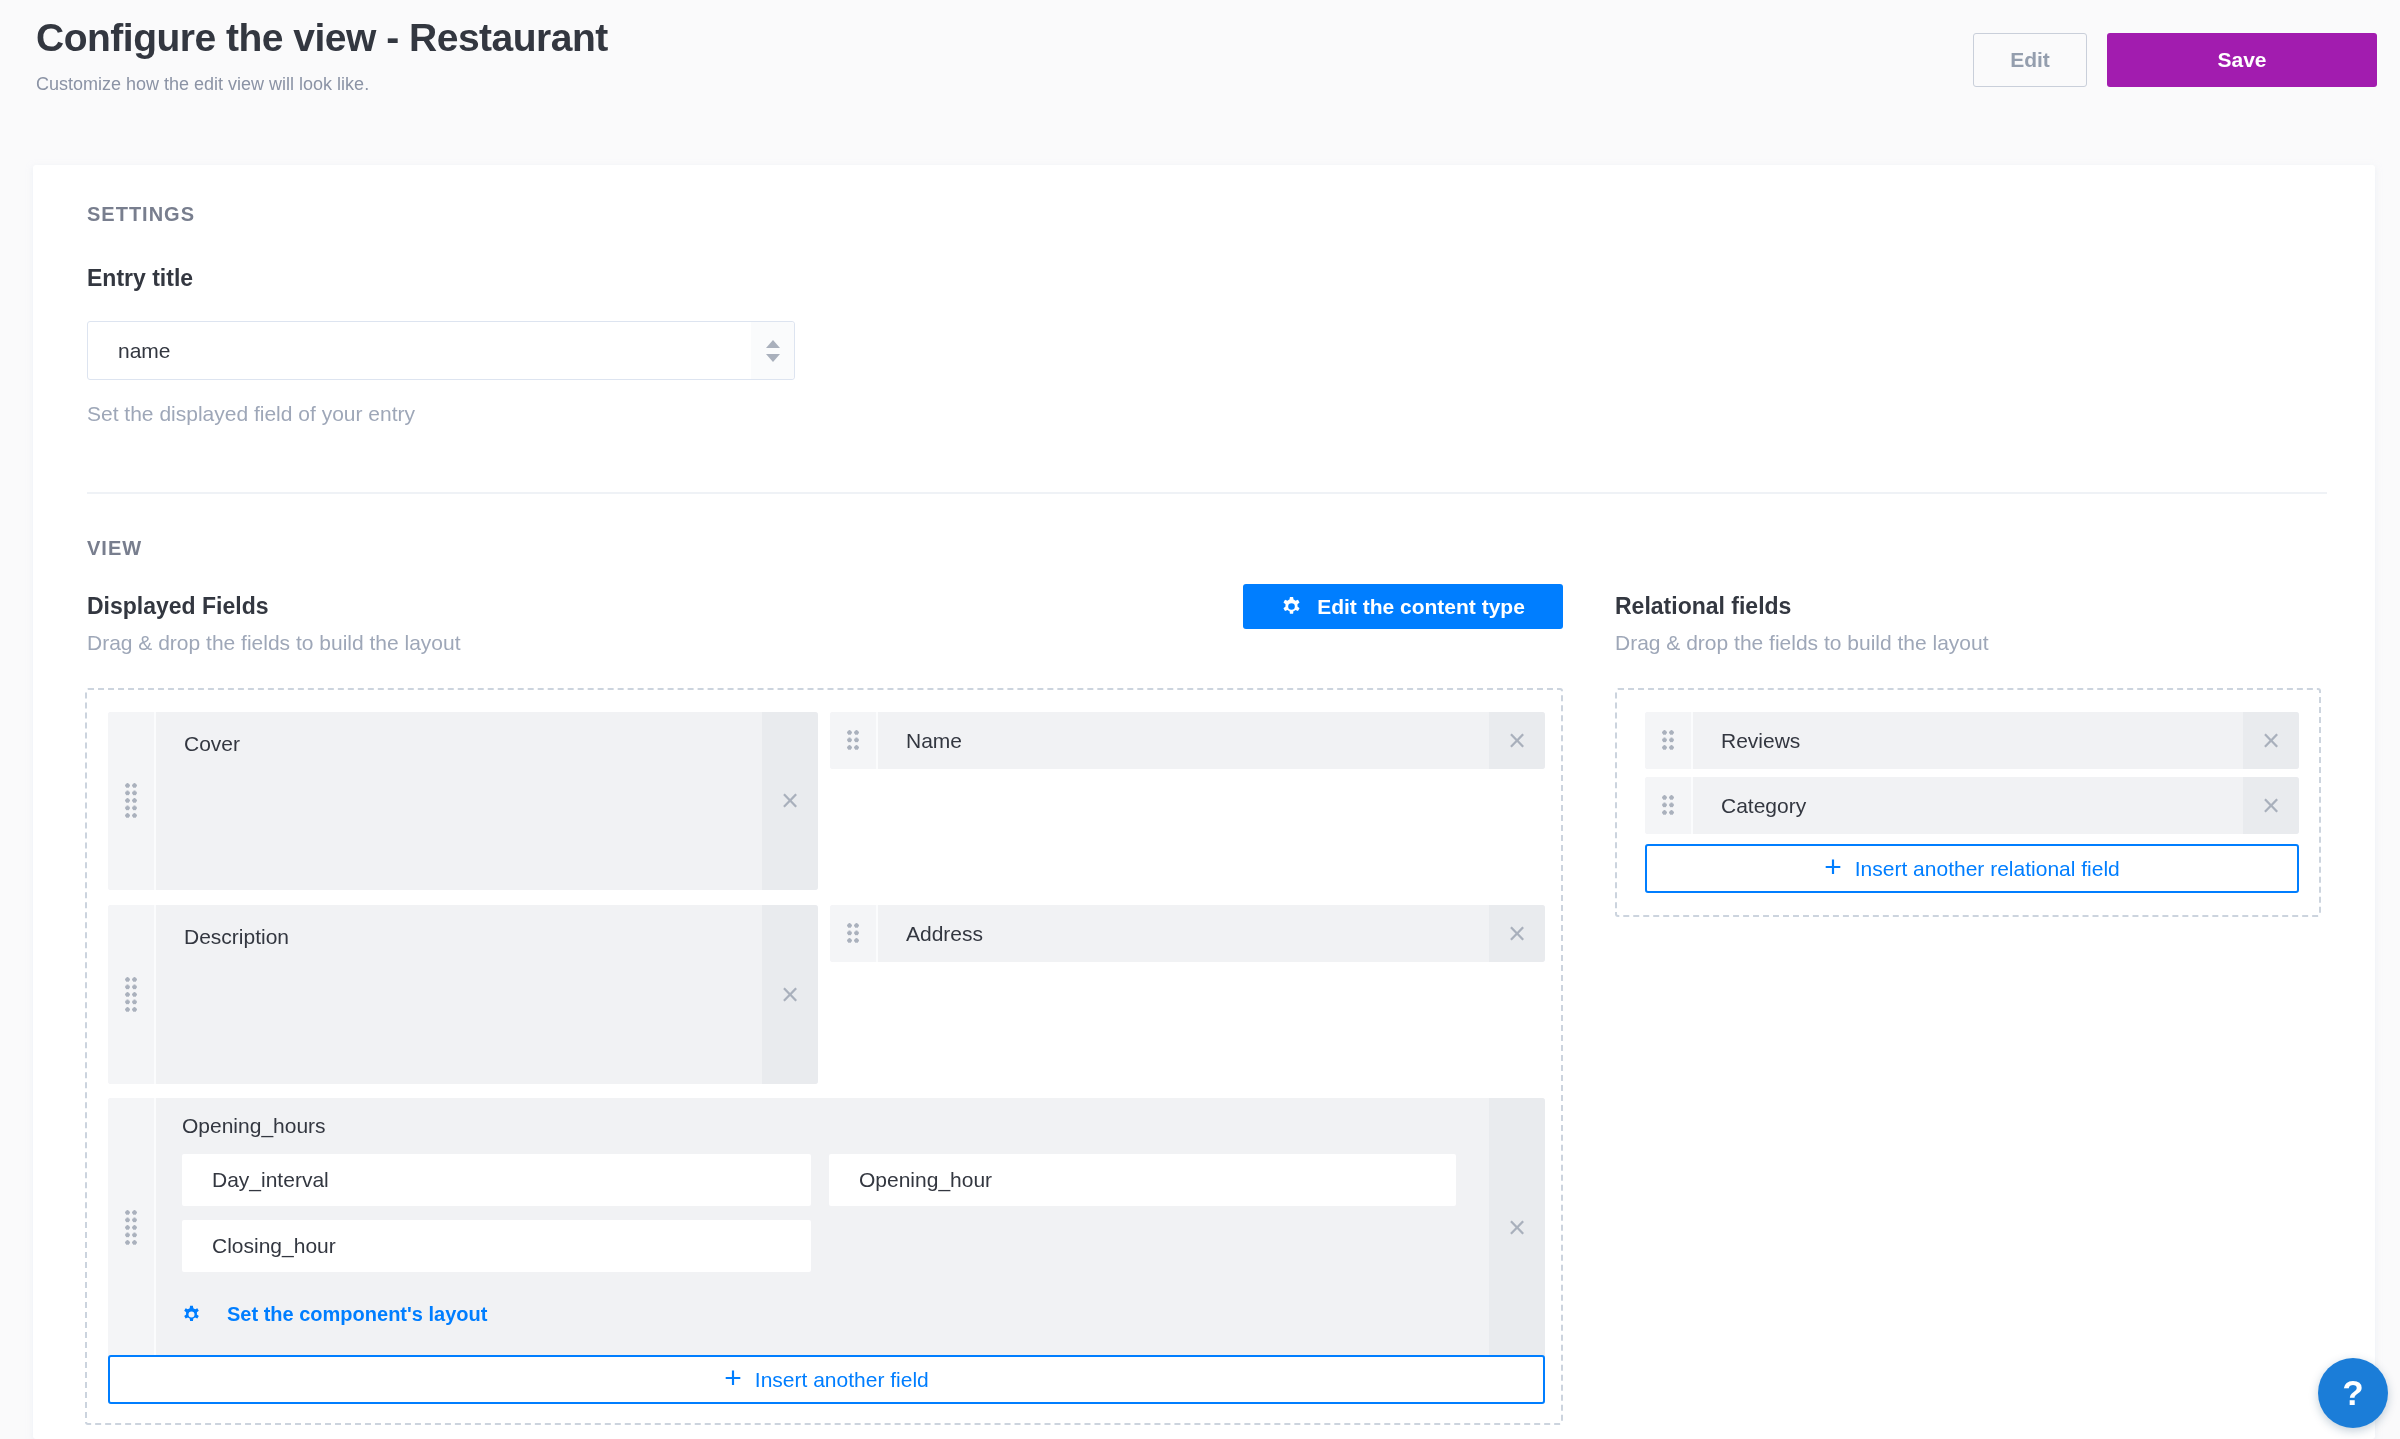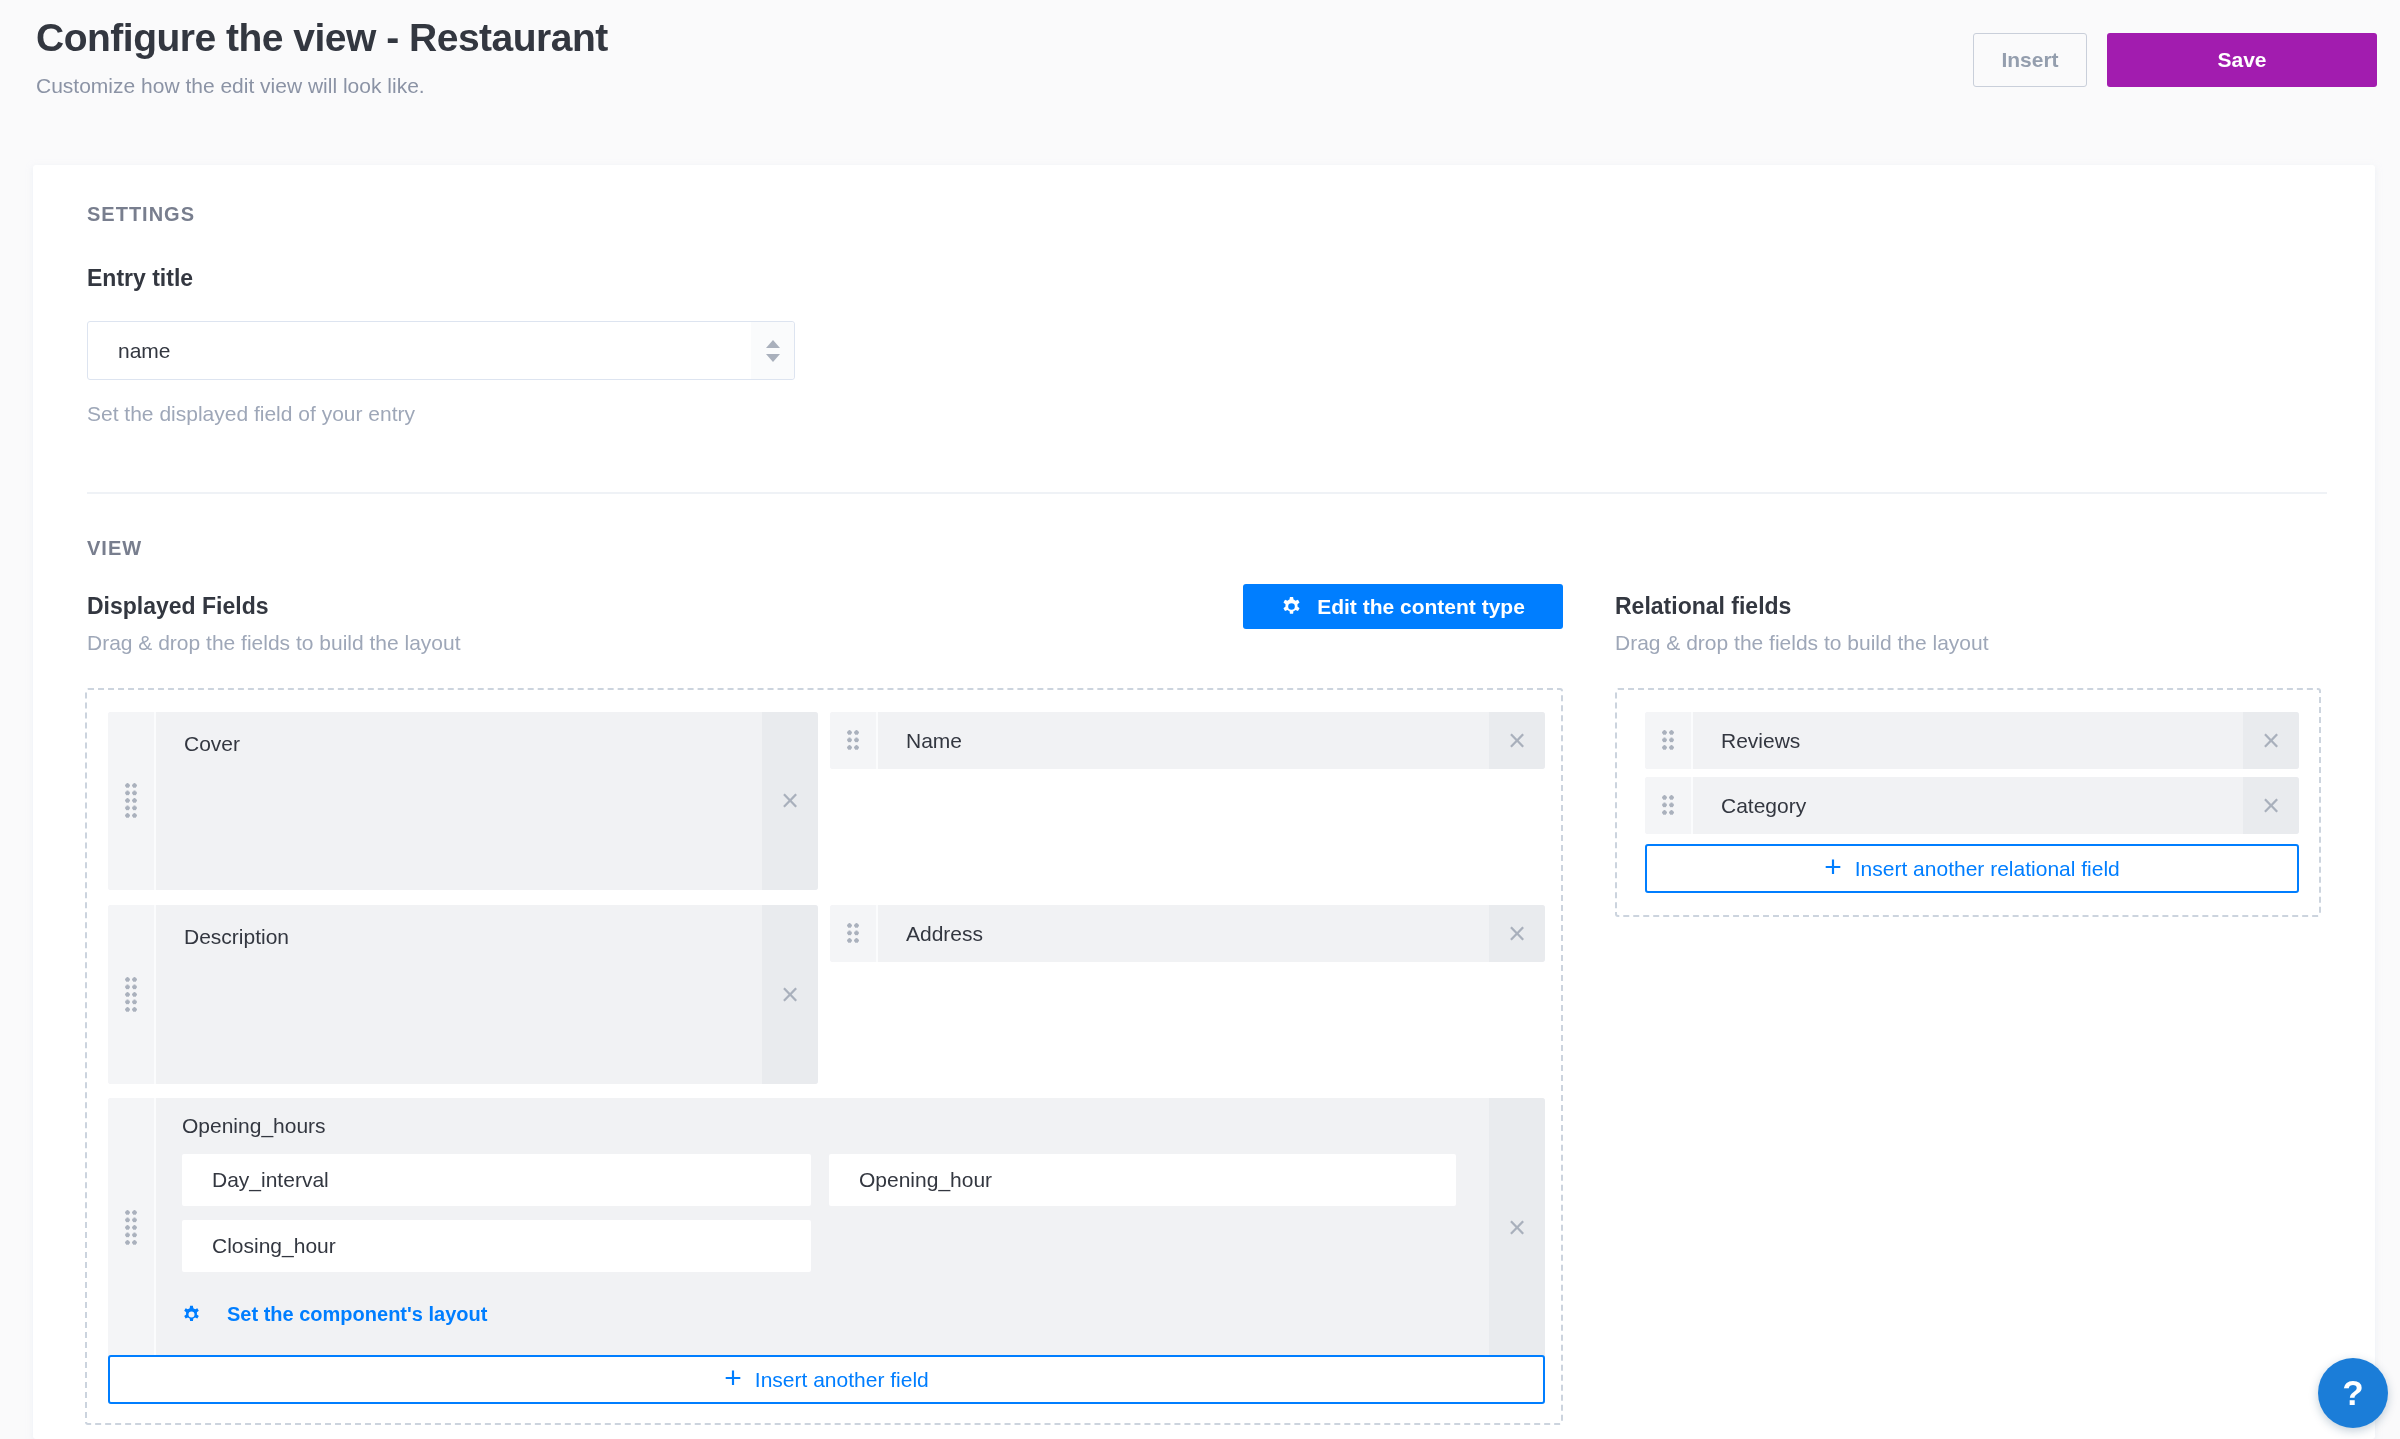--- a/index.html
+++ b/index.html
@@ -7,21 +7,21 @@
   body {
     font-family:"Liberation Sans", sans-serif;
     background:#fafafb;
     color:#333740;
     position:relative;
   }
   .abs { position:absolute; }
 
   
   .page-title { left:36px; top:16px; font-size:39px; font-weight:700; color:#333740; letter-spacing:-0.5px; }
-  .page-subtitle { left:36px; top:74px; font-size:21px; color:#8b93a5; }
+  .page-subtitle { left:36px; top:74px; font-size:18px; color:#8b93a5; }
   .btn-reset {
     left:1973px; top:33px; width:114px; height:54px;
     background:transparent; border:1px solid #c9cfda; border-radius:3px;
     color:#949eae; font-size:21px; font-weight:700; font-family:inherit; cursor:pointer;
   }
   .btn-save {
     left:2107px; top:33px; width:270px; height:54px;
     background:#a21caf; border:none; border-radius:3px;
     color:#ffffff; font-size:21px; font-weight:700; font-family:inherit; cursor:pointer;
   }
@@ -142,21 +142,21 @@
     box-shadow:0 3px 10px rgba(16,62,104,0.25);
   }
 
   .gear-icon { display:inline-block; }
 </style>
 </head>
 <body>
 
 <h1 class="abs page-title">Configure the view - Restaurant</h1>
 <div class="abs page-subtitle">Customize how the edit view will look like.</div>
-<button class="abs btn-reset">Insert</button>
+<button class="abs btn-reset">Edit</button>
 <button class="abs btn-save">Save</button>
 
 <div class="abs card">
 
   <div class="abs sec-label settings-label">SETTINGS</div>
   <div class="abs block-title entry-title-label">Entry title</div>
 
   <div class="abs select">
     <span class="select-value">name</span>
     <span class="select-spinner">

